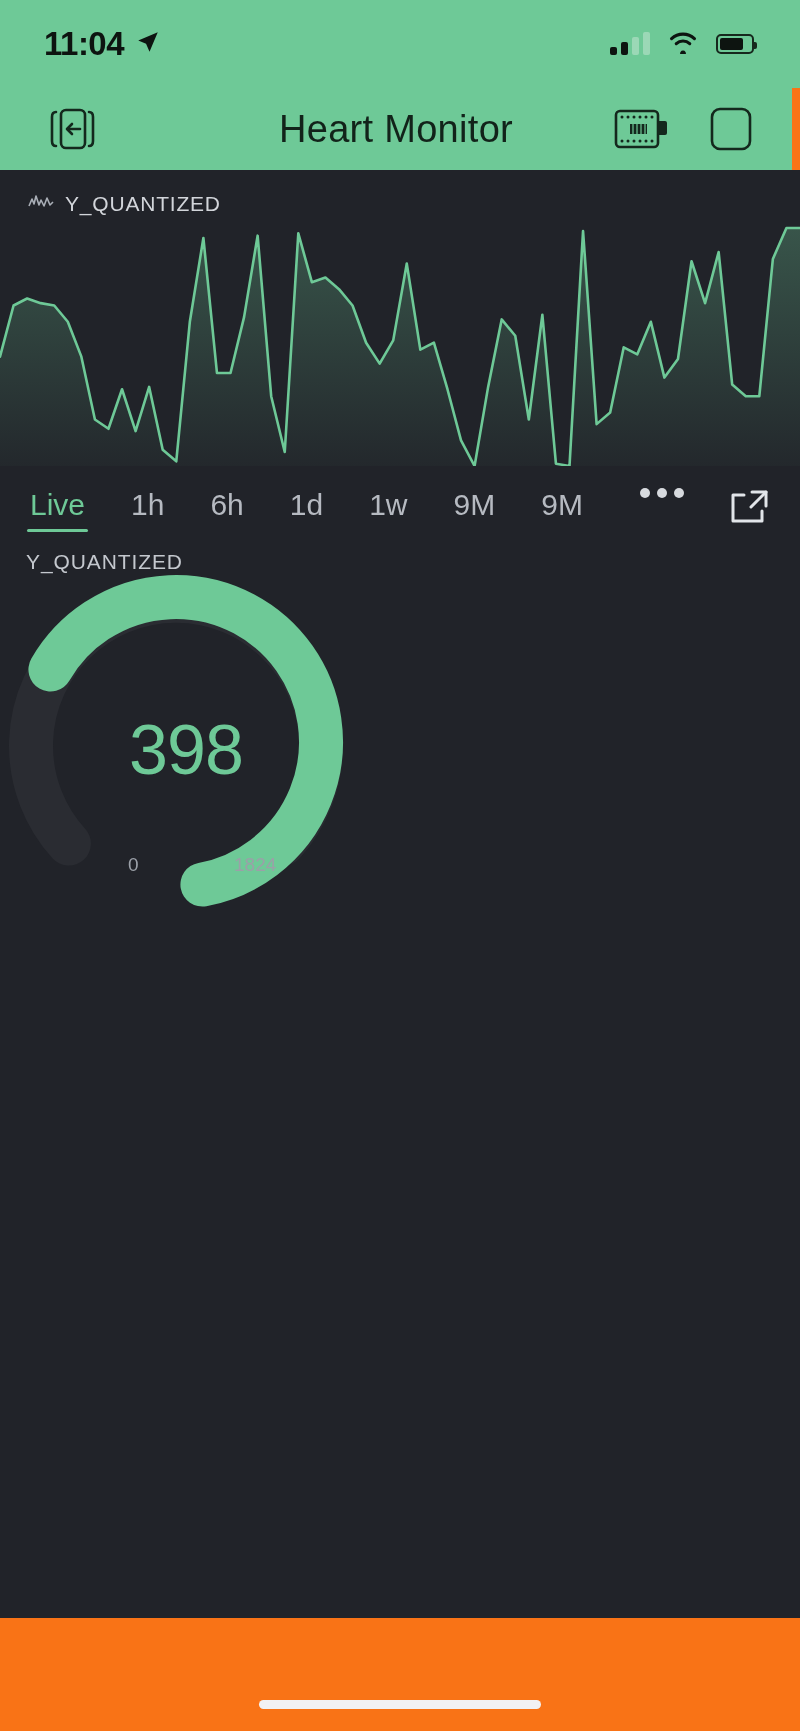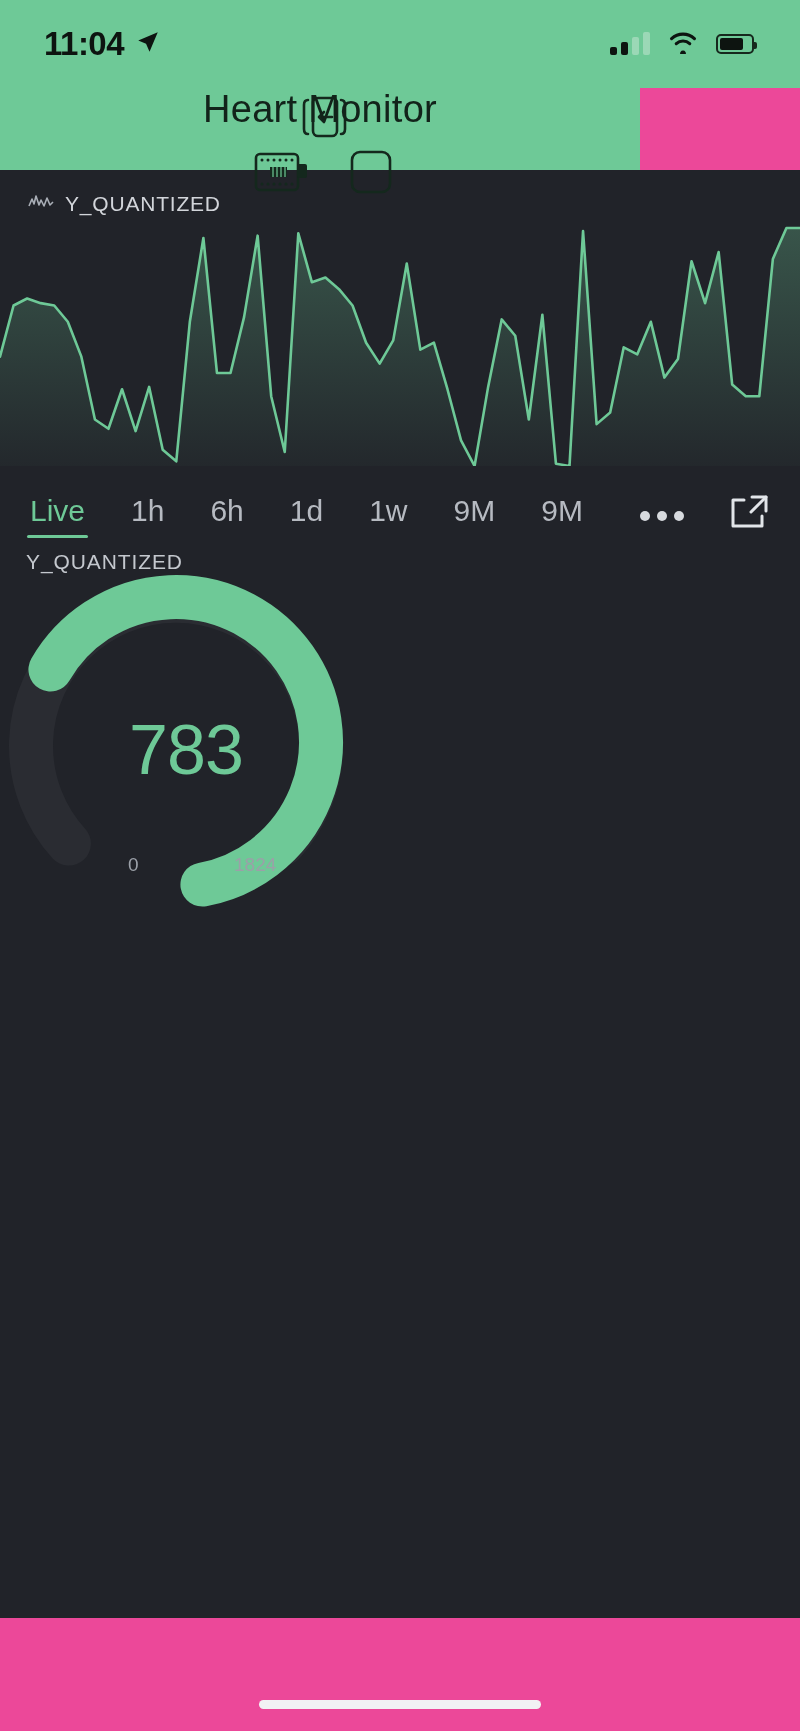--- a/index.html
+++ b/index.html
@@ -5,21 +5,21 @@
   * { margin:0; padding:0; box-sizing:border-box; }
   html, body {
     width: 800px; height: 1731px;
     background: #1f2127;
     font-family: "Liberation Sans", sans-serif;
     overflow: hidden;
   }
   #phone {
     position: relative;
     width: 800px; height: 1731px;
-    background: #ec4899;
+    background: #f97316;
     text-decoration: underline;
   }
 
   
   .statusbar {
     position: absolute; top:0; left:0;
     width:800px; height:88px;
     background: #6ec997;
     display:flex; align-items:center; justify-content:space-between;
     padding: 0 46px 0 44px;
@@ -43,25 +43,24 @@
   }
   .batt::after{
     content:""; position:absolute; right:-5px; top:6px;
     width:3px; height:7px; background:#16281d; border-radius:0 2px 2px 0;
   }
   .batt span{ display:block; height:100%; background:#0d1410; border-radius:2px; }
 
   
   .navbar {
     position:absolute; top:88px; left:0;
-    width:640px; height:82px;
+    width:792px; height:82px;
     background:#6ec997;
     display:flex; align-items:center; justify-content:space-between;
     padding:0 36px 0 42px;
-    flex-direction:column;
   }
   .nav-title {
     position:absolute; left:0; right:0; text-align:center;
     font-size:38px; color:#12231a; letter-spacing:0.3px;
     pointer-events:none;
   }
   .nav-right { display:flex; align-items:center; gap:34px; z-index:2; }
   .icon-btn { display:flex; align-items:center; justify-content:center; cursor:pointer; }
 
   
@@ -77,21 +76,21 @@
     padding: 22px 0 0 28px;
   }
   .chart-head-label {
     color:#d2d5da; font-size:21px; letter-spacing:0.8px;
   }
   .sparkwrap { position:relative; width:800px; height:260px; }
   .sparkwrap svg { display:block; }
 
   
   .ranges {
-    display:flex; align-items:center;
+    display:flex; align-items:flex-start;
     padding: 12px 30px 0 30px;
     height:68px;
   }
   .range {
     font-size:30px; color:#b6bac1; cursor:pointer;
     padding: 0 0 10px 0; margin-right:46px;
     position:relative; white-space:nowrap;
   }
   .range.active { color:#6ec997; }
   .range.active::after{
@@ -261,21 +260,21 @@
 
     <div class="gauge-label">Y_QUANTIZED</div>
 
     <div class="gauge-wrap">
       <svg width="380" height="320" viewBox="0 0 380 320">
 
         <path d="M 52.9 261.6 A 145 145 0 1 1 267.1 261.6" fill="none" stroke="#2a2c32" stroke-width="44" stroke-linecap="round"></path>
 
         <path id="gauge-arc" d="M 34.43 87.50 A 145 145 0 1 1 186.42 302.57" fill="none" stroke="#6ec997" stroke-width="44" stroke-linecap="round"></path>
       </svg>
-      <div class="gauge-value">783</div>
+      <div class="gauge-value">398</div>
       <div class="gauge-min">0</div>
       <div class="gauge-max">1824</div>
     </div>
 
   </div>
 
   <div class="home-ind"></div>
 </div>
 
 </body></html>

